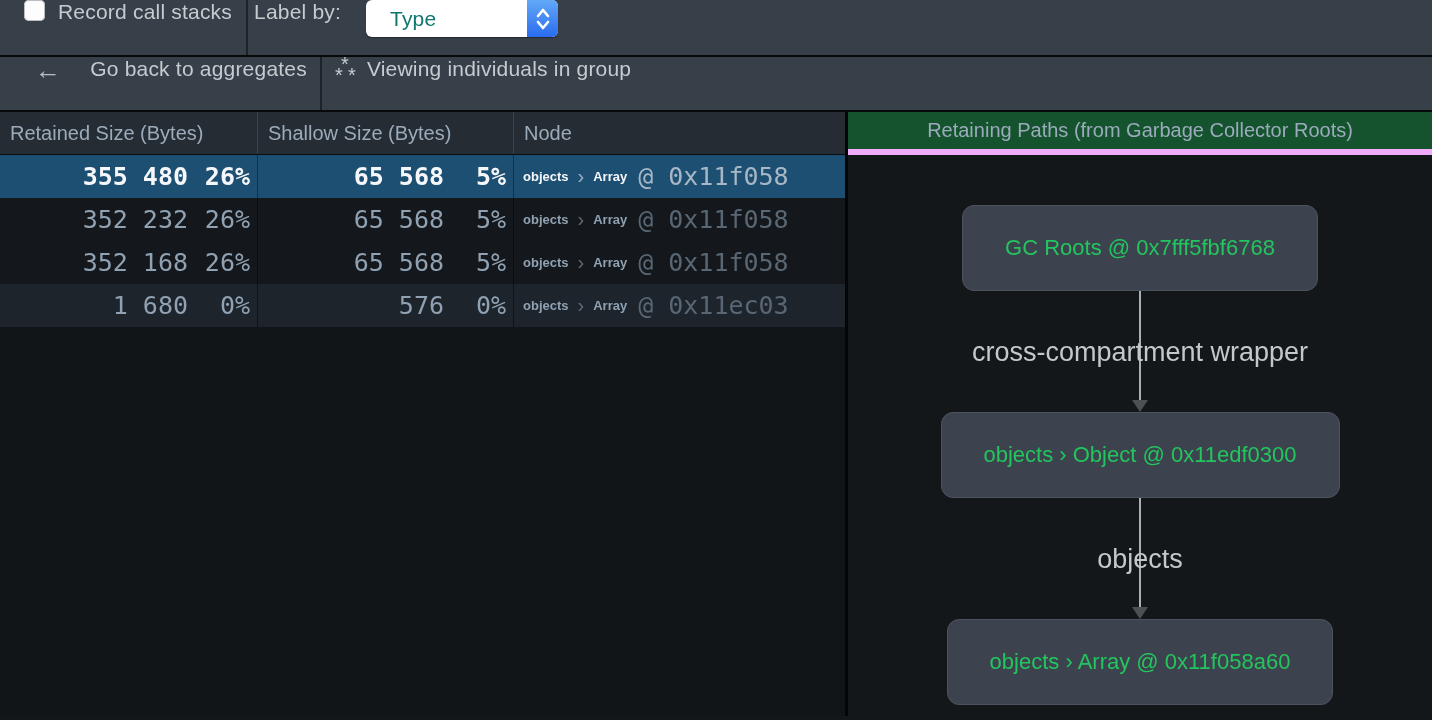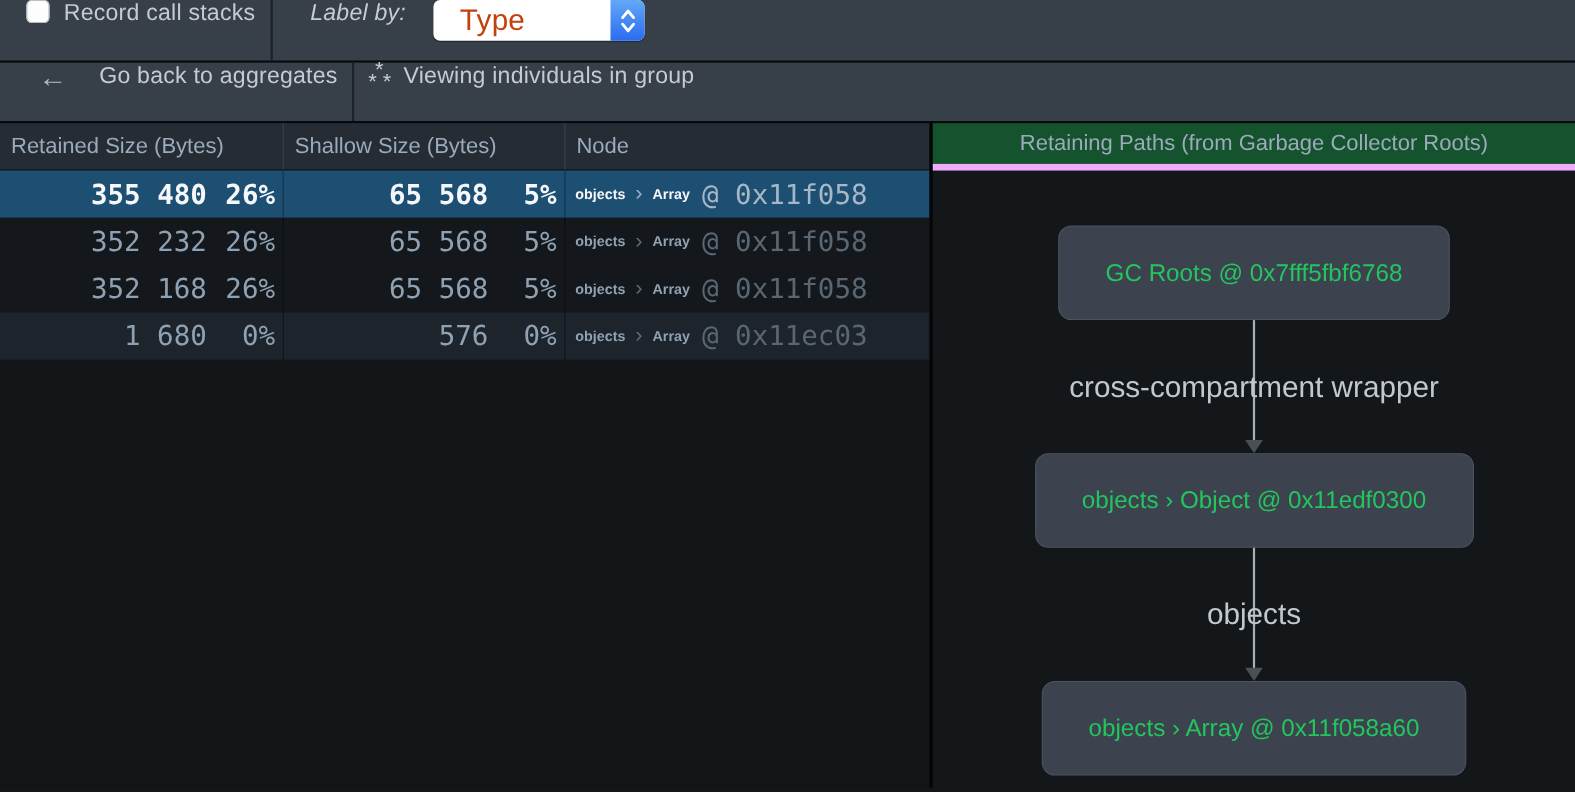--- a/index.html
+++ b/index.html
@@ -8,25 +8,25 @@
 
   
   .toolbar { height:57px; background:#373f48; display:flex; align-items:flex-start;
              border-bottom:2px solid #08090b; color:#c6cbd0; font-size:21px; letter-spacing:.2px; }
   .toolbar2 { height:55px; }
   .checkbox { width:21px; height:21px; background:#fdfdfd; border-radius:5px; margin-left:24px;
               box-shadow:inset 0 0 0 1px #b9bcc0; }
   .tb-label { margin-left:13px; white-space:nowrap; }
   .vsep { width:2px; align-self:stretch; background:#1d2226; }
   .sep1 { margin-left:14px; }
-  .labelby { margin-left:34px;font-style:italic; }
+  .labelby { margin-left:6px; }
   .select { margin-left:25px; width:192px; height:37px; background:#ffffff; border-radius:6px;
             display:flex; align-items:center; position:relative; cursor:default;
             box-shadow:0 1px 1px rgba(0,0,0,.35); }
-  .select-value { color:#c2410c; font-size:27px; font-weight:500; margin-left:24px; flex:1; }
+  .select-value { color:#0f766e; font-size:21px; font-weight:500; margin-left:24px; flex:1; }
   .select-stepper { width:31px; height:37px; border-radius:0 6px 6px 0;
                     background:linear-gradient(#62a8f8,#2a6cef);
                     display:flex; align-items:center; justify-content:center; }
   .backarrow { margin-left:35px; font-size:26px; color:#b7bcc1; line-height:1; }
   .backlabel { margin-left:29px; margin-right:13px; }
   .ind-icon { position:relative; width:26px; height:28px; margin-left:13px; color:#c6cbd0; }
   .ind-icon span { position:absolute; font-size:20px; line-height:20px; }
   .ind-icon .a1 { left:6px;  top:-3px; }
   .ind-icon .a2 { left:0px;  top:8px; }
   .ind-icon .a3 { left:13px; top:8px; }

